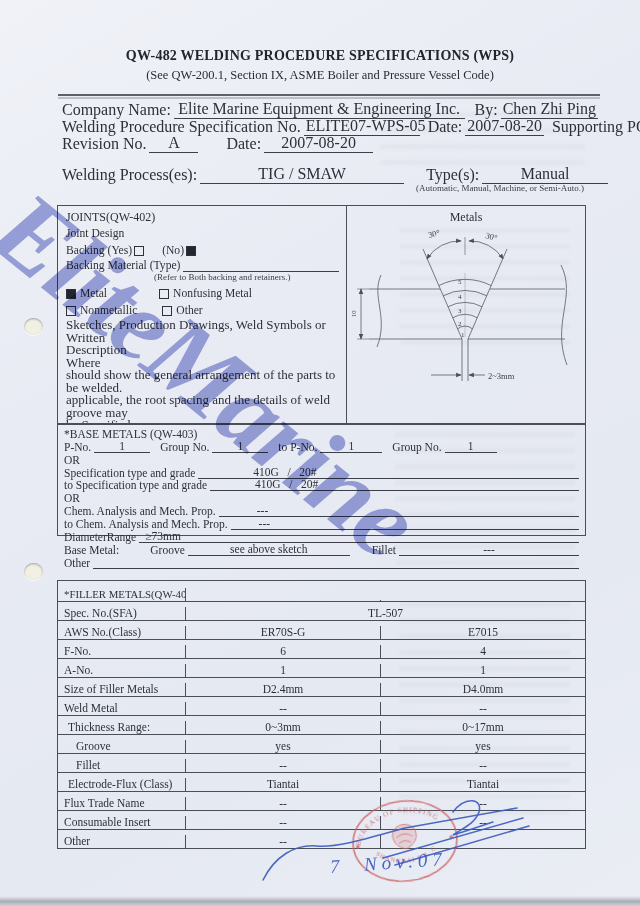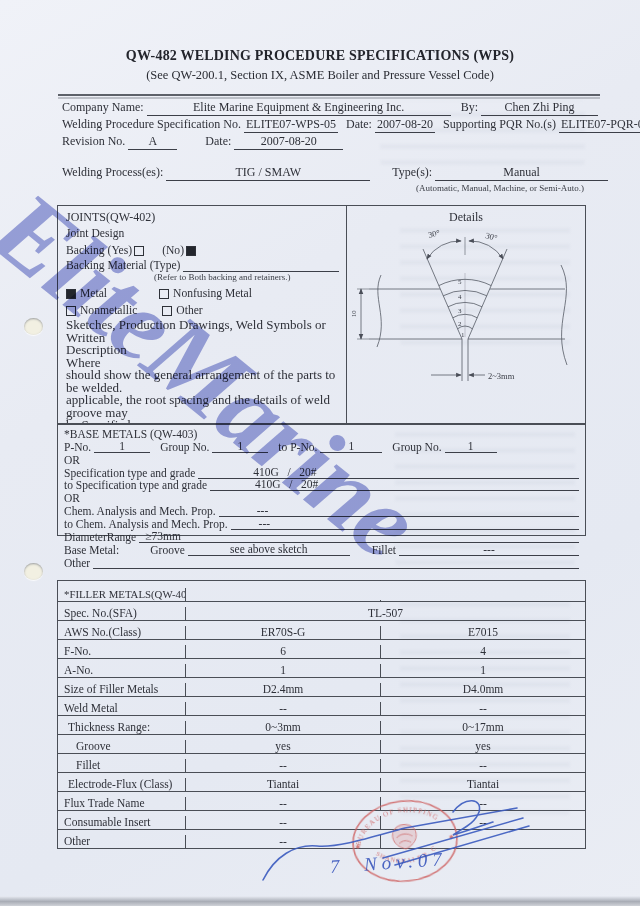--- a/index.html
+++ b/index.html
@@ -12,21 +12,21 @@
   }
   .smudge { position:absolute; filter:blur(1.6px); opacity:.55; border-radius:4px;
     background: repeating-linear-gradient(0deg, rgba(135,145,170,0.13) 0 5px, transparent 5px 16px); }
   .hole { position:absolute; left:24px; width:19px; height:17px; border-radius:50%;
     background:#f2f0e2; box-shadow: inset 0 1px 2px rgba(90,95,110,0.55), 0 1px 1px rgba(255,255,255,0.8); }
   .title { position:absolute; left:0; right:0; top:48px; text-align:center; font-weight:bold;
     font-size:14px; letter-spacing:.2px; color:#23252c; }
   .subtitle { position:absolute; left:0; right:0; top:68px; text-align:center; font-size:12.5px; color:#2a2c33; }
   .rule-thick { position:absolute; left:58px; right:40px; top:94px; height:2px; background:#5d6169;
     box-shadow:0 3px 0 rgba(130,135,145,0.45); }
-  .hline { display:flex; position:absolute; font-size:12px; white-space:nowrap; }
+  .hline { display:flex; align-items:flex-end; position:absolute; font-size:16px; white-space:nowrap; }
   .lbl { padding:0 3px 0 0; }
   .fl { border-bottom:1px solid #3c3f48; text-align:center; padding:0 2px; }
   .grow { flex:1; }
   .small-note { font-size:9px; color:#3a3d45; }
   .box { position:absolute; border:1px solid #4a4e56; box-sizing:border-box; }
   .joints-left { position:absolute; left:0; top:0; width:288px; height:100%; padding:3px 7px 0 8px; box-sizing:border-box; overflow:hidden; }
   .joints-right { position:absolute; left:288px; top:0; right:0; height:100%; border-left:1px solid #4a4e56; box-sizing:border-box; }
   .jline { display:flex; align-items:flex-end; font-size:11.6px; height:15px; white-space:nowrap; }
   .jtitle { font-size:12px; height:16px; }
   .cb { display:inline-block; width:8px; height:8px; border:1.2px solid #2e3138; margin:0 4px 1px 2px; vertical-align:-1px; }
@@ -133,21 +133,21 @@
         <div>Description</div>
         <div>Where</div>
         <div>should show the general arrangement of the parts to be welded.</div>
         <div>applicable, the root spacing and the details of weld groove may</div>
         <div>be Specified.</div>
       </div>
 
     </div>
 
     <div class="joints-right">
-      <div style="text-align:center;font-size:12px;padding-top:4px;">Details</div>
+      <div style="text-align:center;font-size:12px;padding-top:4px;">Metals</div>
       <svg width="238" height="178" viewBox="0 0 238 178" style="display:block;margin:2px auto 0;">
         <defs>
           <marker id="arr" viewBox="0 0 8 8" refX="7" refY="4" markerWidth="7" markerHeight="7" orient="auto-start-reverse">
             <path d="M0,0.8 L8,4 L0,7.2 Z" fill="#4a4e58"></path>
           </marker>
         </defs>
         <g stroke="#565a64" stroke-width="0.8" fill="none">
 
           <line x1="22" y1="62" x2="93" y2="62"></line>
           <line x1="143" y1="62" x2="218" y2="62"></line>

